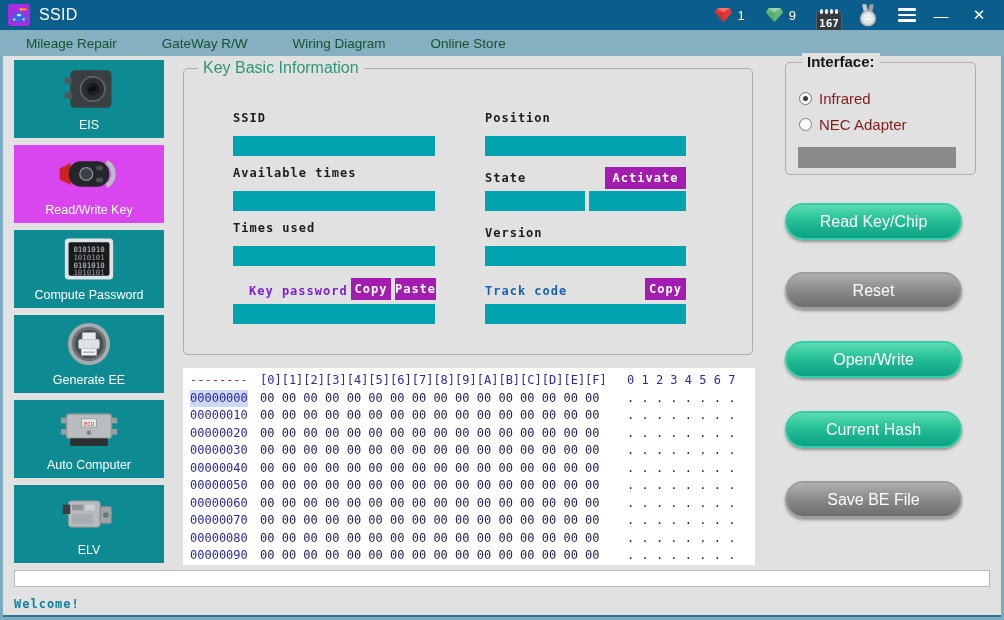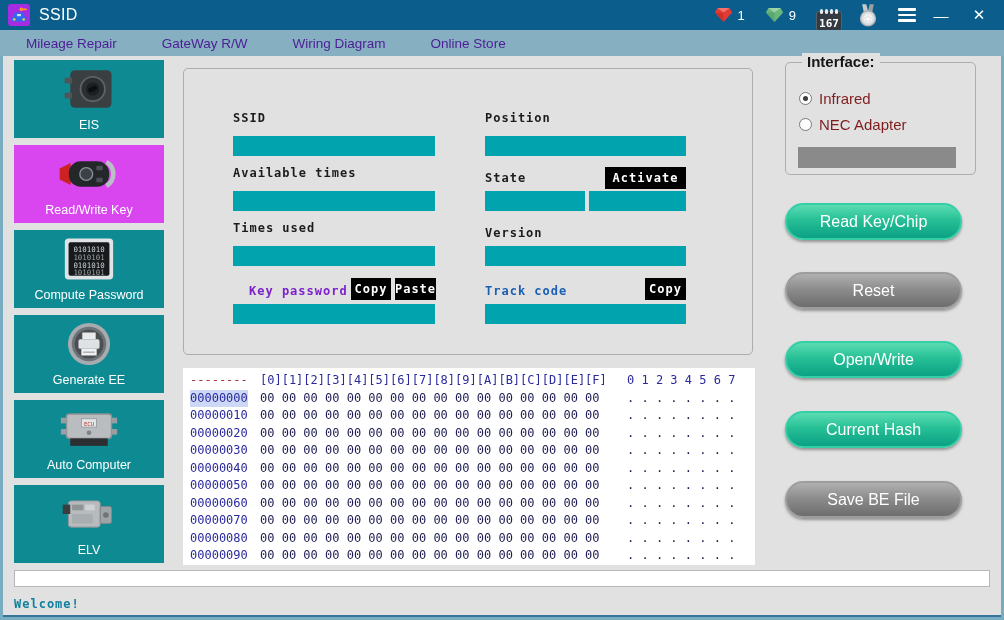--- a/index.html
+++ b/index.html
@@ -24,21 +24,21 @@
   .calendar .rings i { width:3px; height:5px; background:#e8eaec; border-radius:1.5px; }
   .calendar .cal-num { font-family:"DejaVu Sans Mono", monospace; font-size:11px;
               font-weight:bold; color:#fff; line-height:15px; }
   .win-btn { color:#fff; font-size:15px; width:26px; text-align:center; cursor:default; }
   .hamburger { display:flex; flex-direction:column; gap:3px; width:18px; }
   .hamburger i { height:2.5px; background:#fff; border-radius:1px; }
 
   
   .menubar { position:absolute; left:0; top:30px; width:1004px; height:26px;
              background:#87afc2; display:flex; align-items:center; padding-left:20px; }
-  .menu-item { font-size:13.5px; color:#4c1d95; margin-right:33px; padding:2px 6px; }
+  .menu-item { font-size:13.5px; color:#14532d; margin-right:33px; padding:2px 6px; }
 
   
   .content-bg { position:absolute; left:3px; top:56px; width:998px; height:559px;
                 background:#e1e1e1; }
   .content-bg::after { content:""; position:absolute; left:0; bottom:-2px; height:2px;
                 right:0; background:#37749c; }
 
   
   .side-tile { position:absolute; left:14px; width:150px; height:78px;
                background:#0e8a93; display:flex; flex-direction:column;
@@ -52,21 +52,21 @@
   .legend { position:absolute; top:-10px; left:14px; background:#e1e1e1; padding:0 5px;
             white-space:nowrap; }
   .keyinfo-legend { color:#2e9578; font-size:16px; }
   .iface-legend { color:#161616; font-size:15px; font-weight:bold; }
 
   .flabel { position:absolute; font-family:"DejaVu Sans Mono", monospace; font-size:12px;
             font-weight:bold; letter-spacing:1px; color:#1c1c1c; white-space:nowrap; }
   .flabel.purple { color:#7d21cc; }
   .flabel.blue { color:#1a5fb4; }
   .tealfield { position:absolute; height:20px; background:#00a3ae; }
-  .mini-btn { position:absolute; height:22px; background:#000000; color:#fff;
+  .mini-btn { position:absolute; height:22px; background:#a21caf; color:#fff;
               font-family:"DejaVu Sans Mono", monospace; font-size:12px; font-weight:bold;
               display:flex; align-items:center; justify-content:center; cursor:pointer;
               letter-spacing:1px; }
 
   
   .hexpanel { position:absolute; left:183px; top:368px; width:572px; height:197px;
               background:#fff; font-family:"DejaVu Sans Mono", monospace; font-size:12px;
               padding-top:4px; overflow:hidden; }
   .hexrow { position:relative; height:17.5px; white-space:pre; line-height:17.5px; }
   .hx-addr { position:absolute; left:7px; color:#2a2a9e; }
@@ -261,20 +261,21 @@
             <rect x="28" y="12" width="10" height="6" fill="#cfd3d5"></rect>
             <rect x="14" y="22" width="22" height="10" fill="#a8adb0"></rect>
             <circle cx="50" cy="23" r="3" fill="#6f7478"></circle>
           </svg>
         </span>
         <div class="tlabel">ELV</div>
       </div>
     </div>
 
   <div class="groupbox" style="left:183px; top:68px; width:570px; height:287px;">
+    <span class="legend keyinfo-legend">Key Basic Information</span>
 
     <span class="flabel" style="left:49px; top:42px;">SSID</span>
     <div class="tealfield" style="left:49px; top:67px; width:202px;"></div>
 
     <span class="flabel" style="left:49px; top:97px;">Available times</span>
     <div class="tealfield" style="left:49px; top:122px; width:202px;"></div>
 
     <span class="flabel" style="left:49px; top:152px;">Times used</span>
     <div class="tealfield" style="left:49px; top:177px; width:202px;"></div>
 

